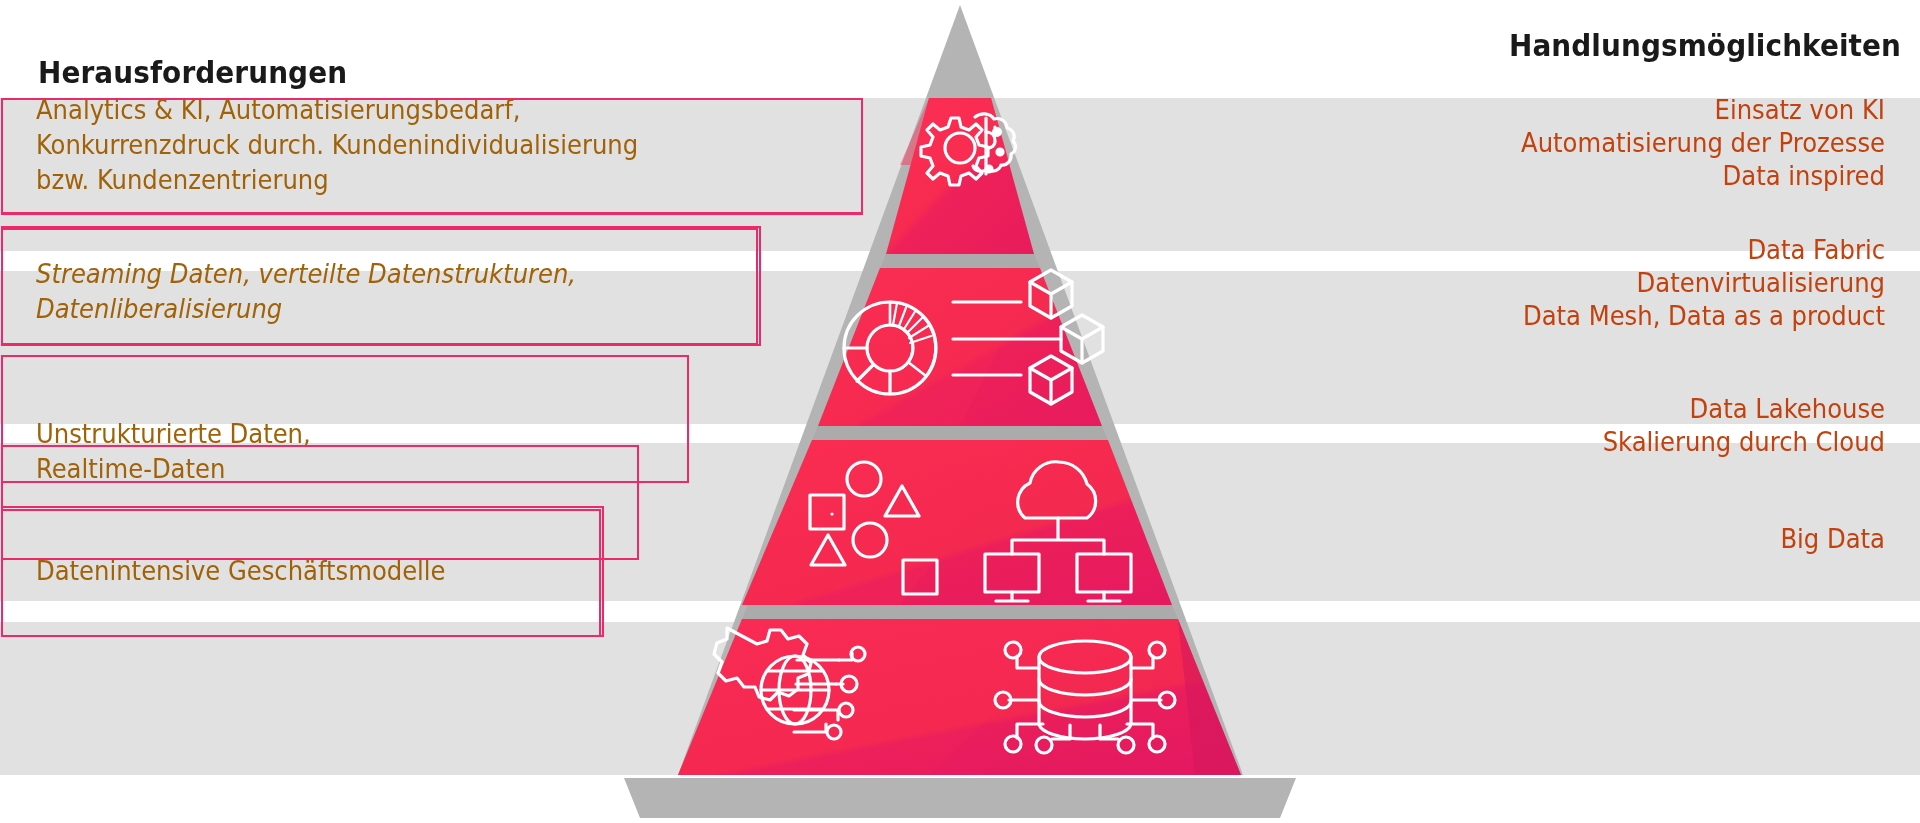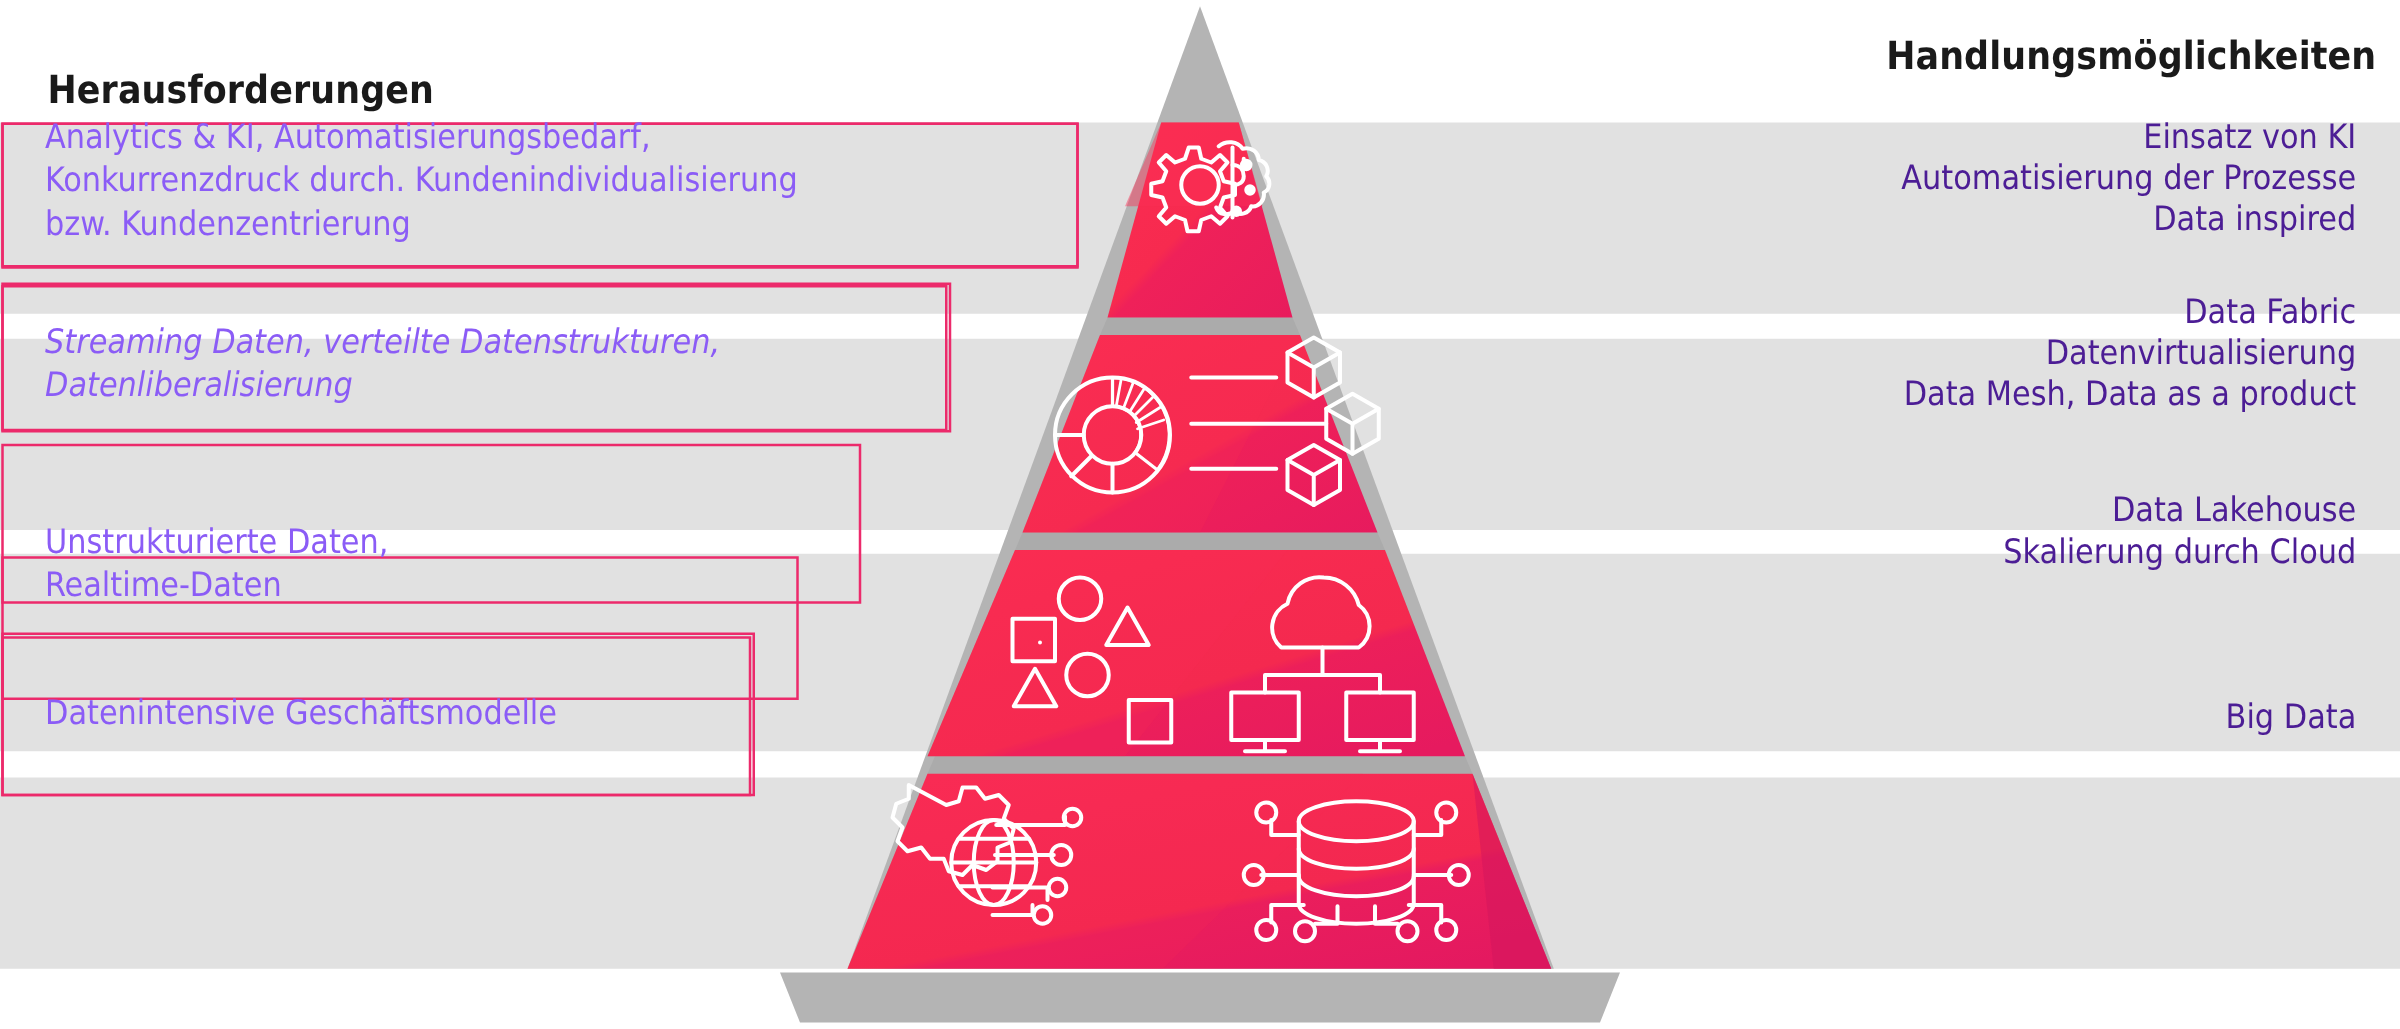--- a/index.html
+++ b/index.html
@@ -14,28 +14,28 @@
   
   .hdr{position:absolute;font-weight:bold;color:#1a1a1a;font-size:31px;
        letter-spacing:.1px;white-space:nowrap;}
   #hdr-left{left:38px;top:27px;margin-top:27px;}
   #hdr-right{right:19px;top:27px;}
 
   
   .rband{position:absolute;right:0;background:#e1e1e1;}
 
   
-  .rtext{position:absolute;right:35px;text-align:right;color:#4c1d95;
+  .rtext{position:absolute;right:35px;text-align:right;color:#c2410c;
          font-size:27px;line-height:33px;white-space:nowrap;}
   .rtext div{display:block;}
 
   
   .lbox{position:absolute;left:1px;border:2px solid #ec2a6b;
         box-sizing:border-box;background:transparent;}
-  .ltext{position:absolute;left:36px;color:#8b5cf6;font-size:27px;
+  .ltext{position:absolute;left:36px;color:#a16207;font-size:27px;
          line-height:35px;white-space:nowrap;}
 
   
   #pyr{position:absolute;left:0;top:0;width:1920px;height:823px;
        pointer-events:none;}
 </style>
 </head>
 <body>
 
 <div id="stage">
@@ -235,17 +235,17 @@
   </div>
   <div class="rtext" style="top:233px;">
     <div>Data Fabric</div>
     <div>Datenvirtualisierung</div>
     <div>Data Mesh, Data as a product</div>
   </div>
   <div class="rtext" style="top:392px;">
     <div>Data Lakehouse</div>
     <div>Skalierung durch Cloud</div>
   </div>
-  <div class="rtext" style="top:557px;margin-left:28px;">
+  <div class="rtext" style="top:522px;margin-left:28px;">
     <div>Big Data</div>
   </div>
 
 </div>
 
 </body></html>

